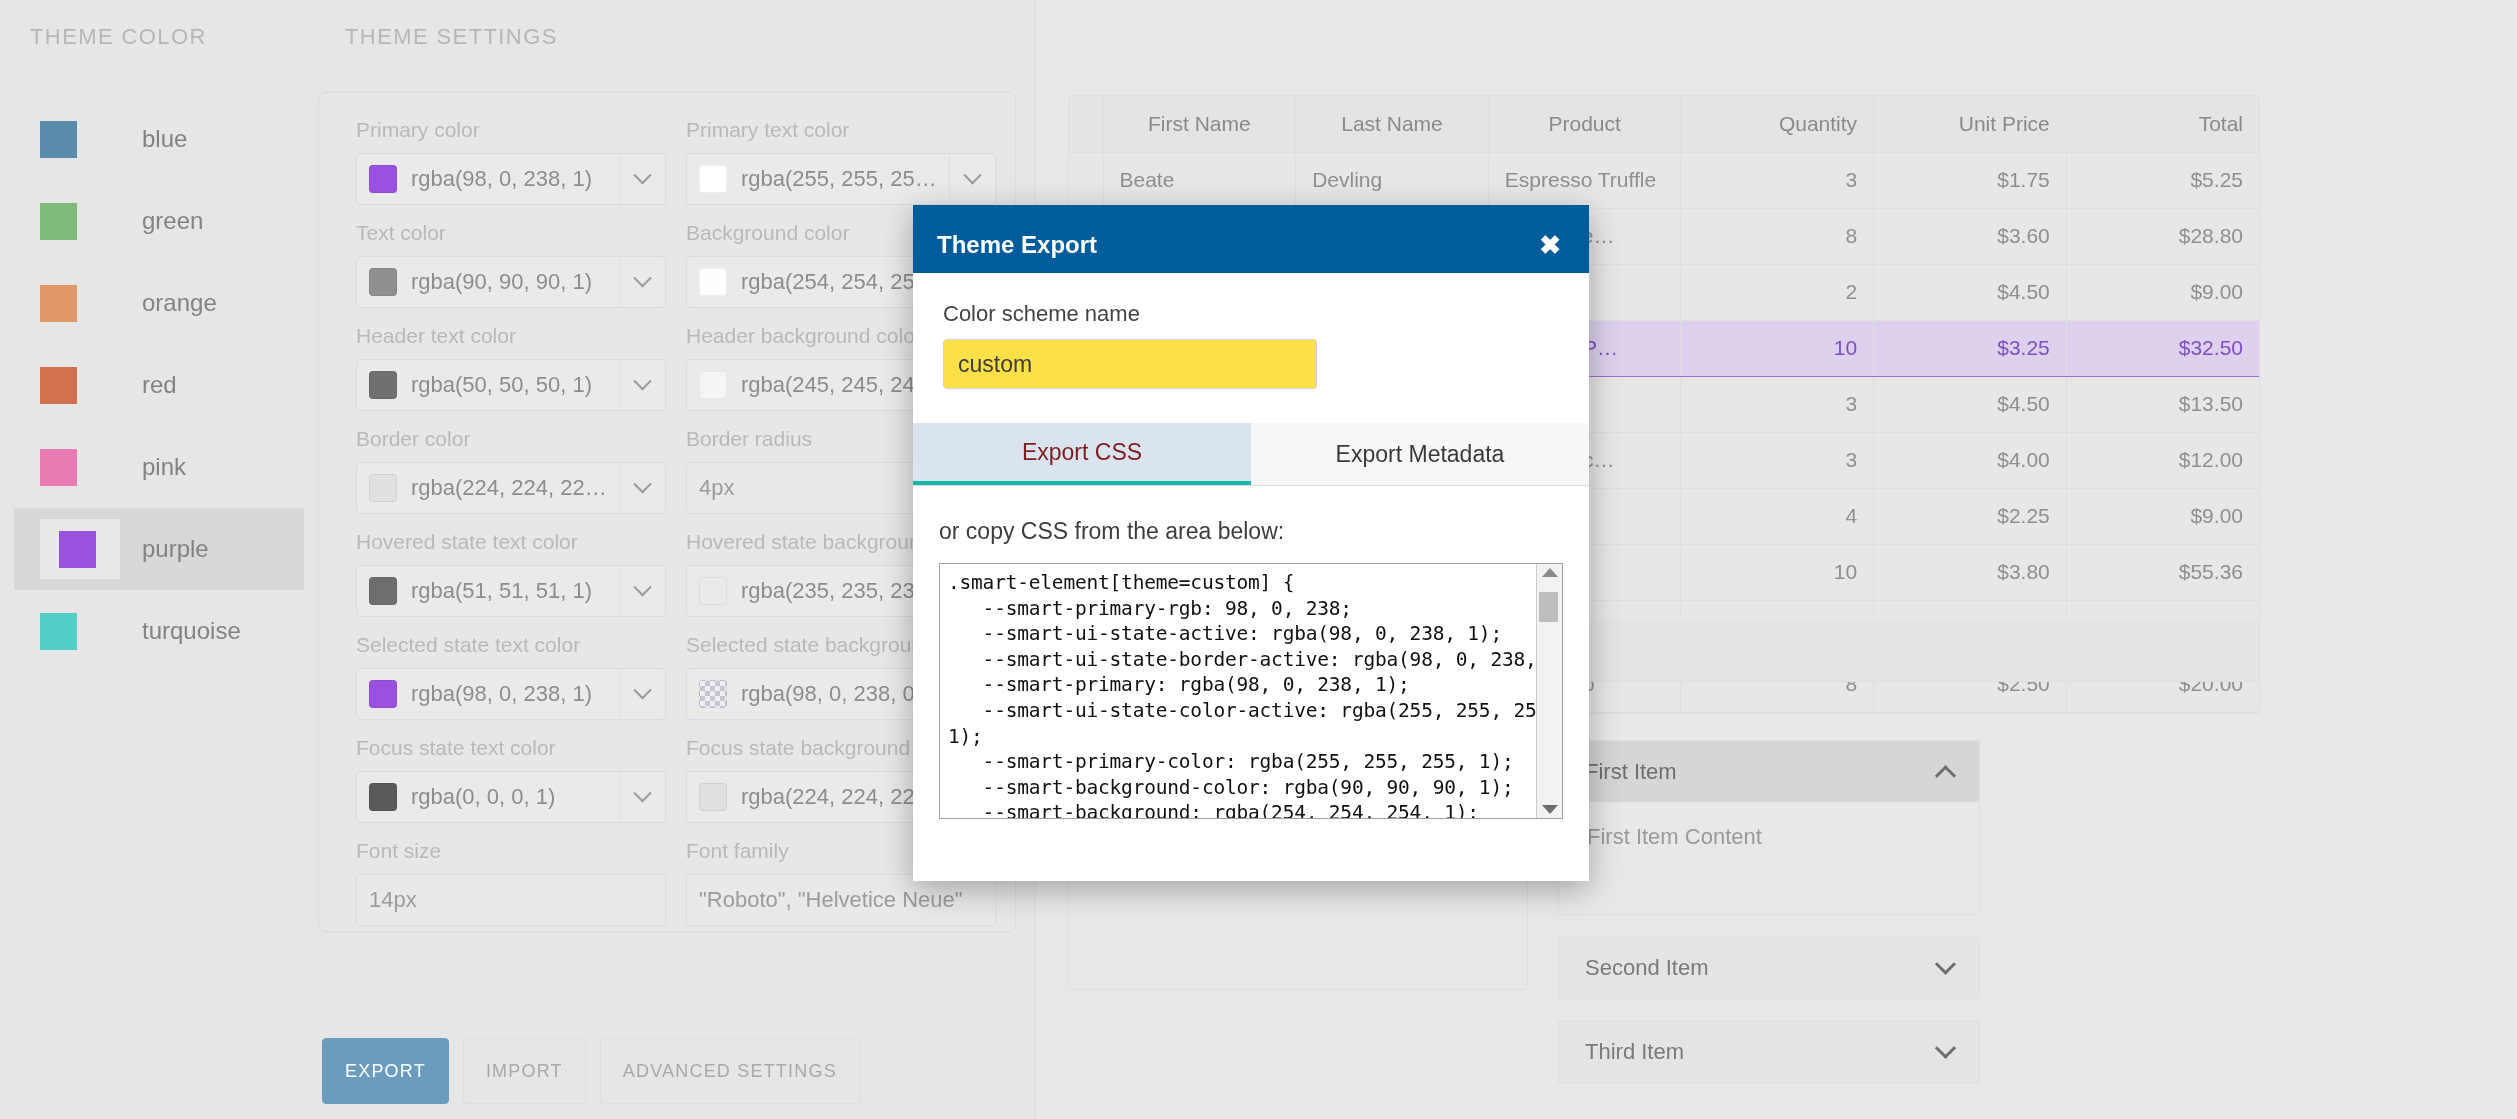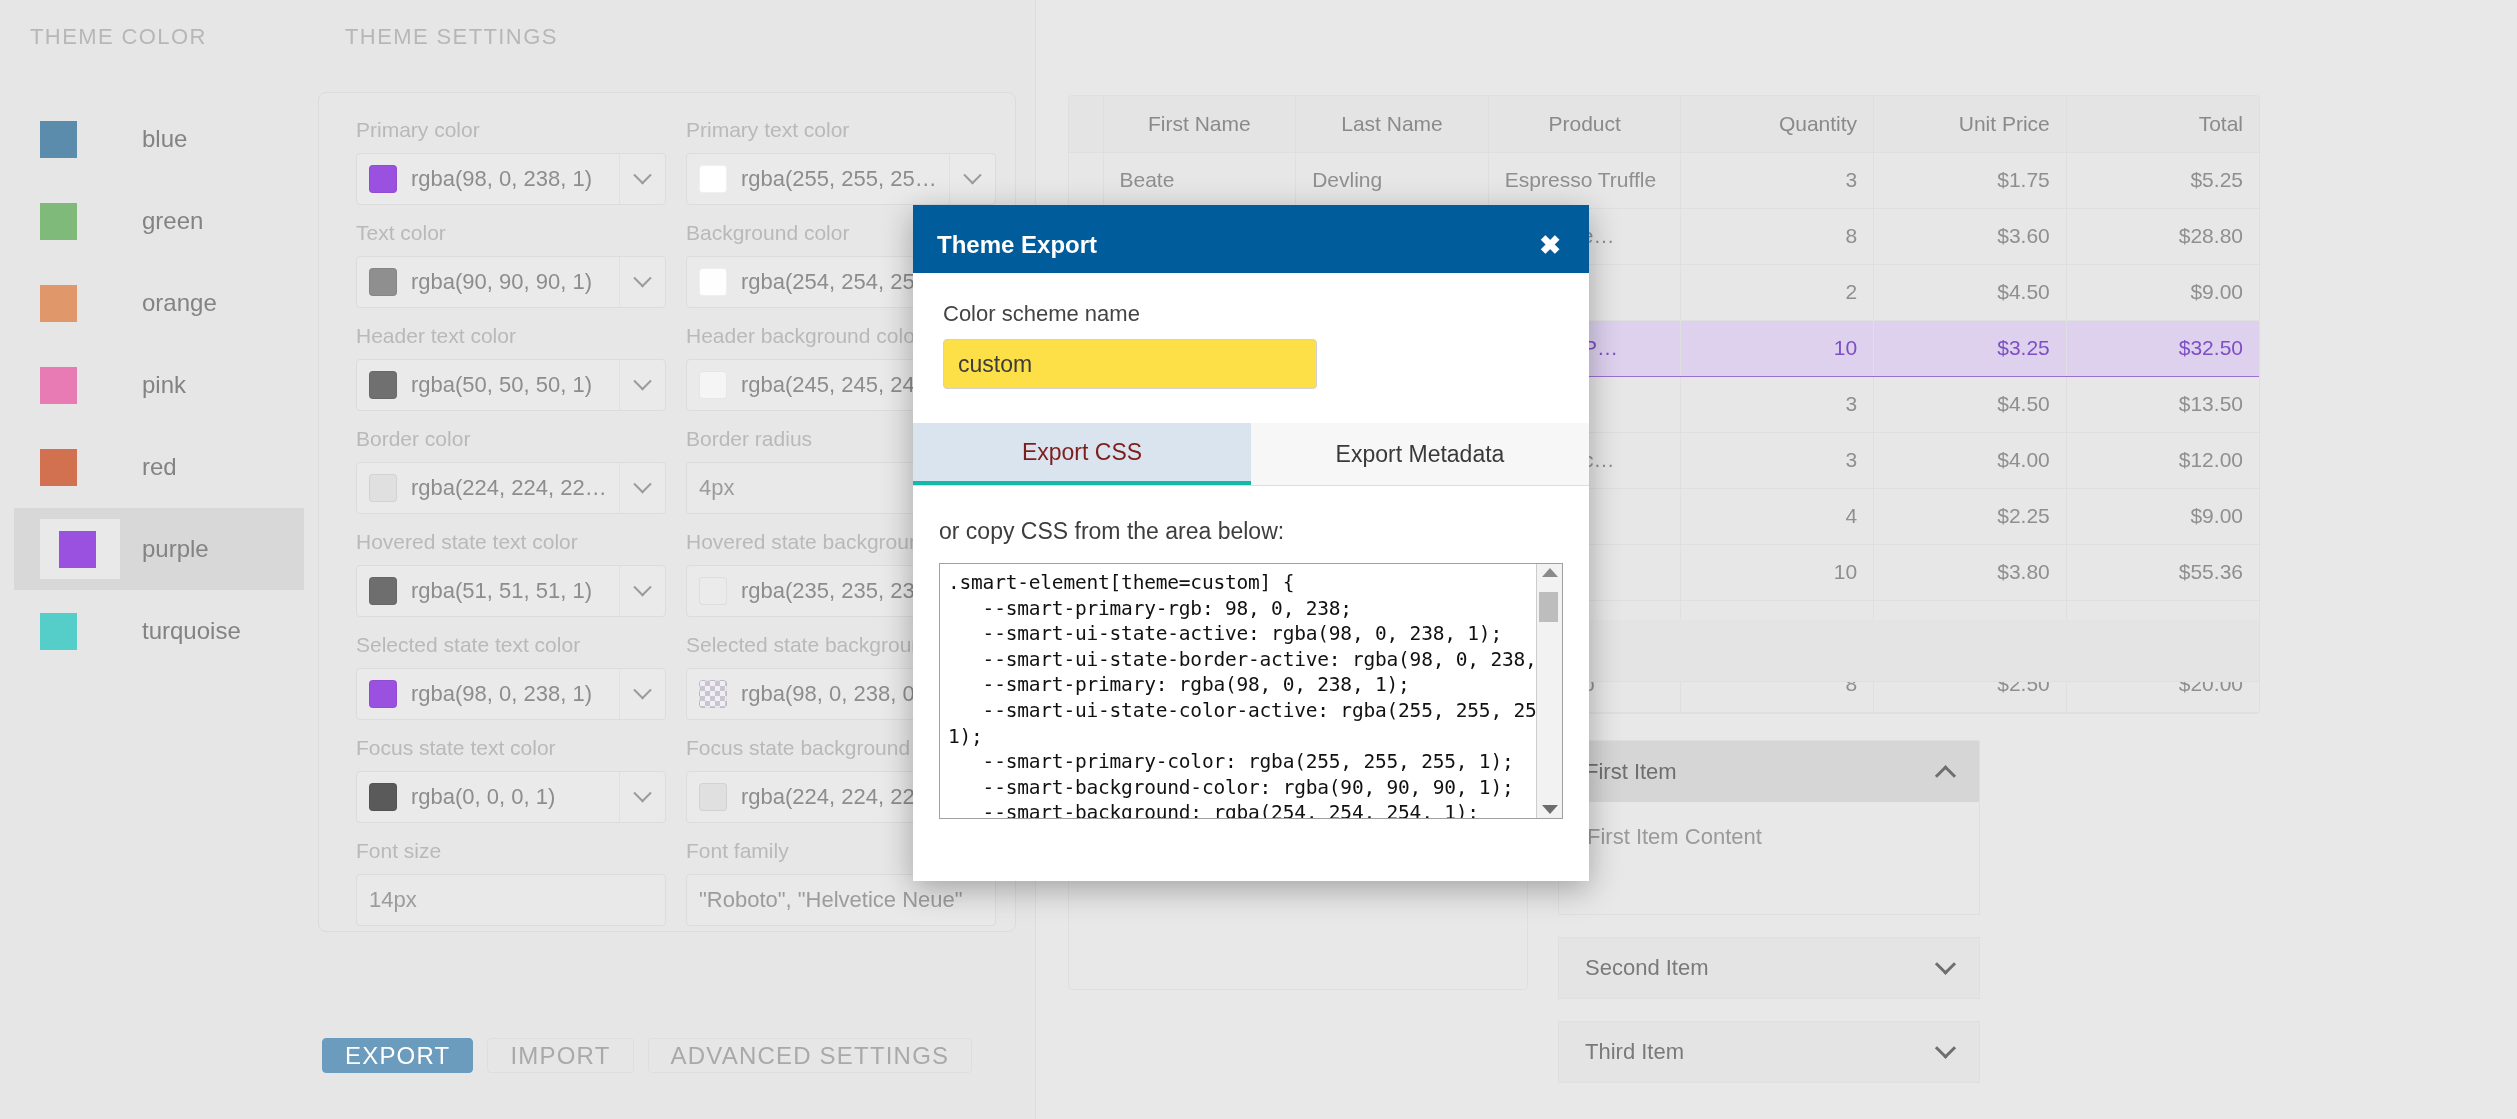--- a/index.html
+++ b/index.html
@@ -84,23 +84,23 @@
   .plain-input {
     display: flex; align-items: center; height: 52px; padding: 0 12px;
     border: 1px solid #dcdcdc; border-radius: 4px;
     font-size: 22px; color: #9c9c9c; background: rgba(255,255,255,0.10);
     white-space: nowrap; overflow: hidden;
   }
 
   
   .actions { position: absolute; left: 322px; top: 1038px; display: flex; gap: 14px; }
   .btn {
-    height: 35px; padding: 0 22px; border-radius: 4px;
+    height: 66px; padding: 0 22px; border-radius: 4px;
     display: flex; align-items: center; justify-content: center;
-    font-size: 24px; letter-spacing: 1.2px; text-transform: uppercase;
+    font-size: 18px; letter-spacing: 1.2px; text-transform: uppercase;
     cursor: pointer; border: 1px solid transparent; background: transparent;
     font-family: "Liberation Sans", sans-serif;
   }
   .btn.primary { background: #6c9cbd; color: #ffffff; border-color: #6c9cbd; }
   .btn.ghost { color: #a9a9a9; border-color: #dedede; }
 
   
   .preview-panel {
     position: absolute; left: 1035px; top: 0; width: 1482px; height: 1119px;
     background: #e8e8e8;
@@ -246,29 +246,29 @@
           <span class="color-name">green</span>
         </div>
         <div class="color-row">
           <div class="color-swatch-wrap">
             <span class="color-swatch" style="background: rgb(224, 151, 106);"></span>
           </div>
           <span class="color-name">orange</span>
         </div>
         <div class="color-row">
           <div class="color-swatch-wrap">
-            <span class="color-swatch" style="background: rgb(232, 123, 180);"></span>
-          </div>
-          <span class="color-name">pink</span>
+            <span class="color-swatch" style="background: rgb(210, 113, 79);"></span>
+          </div>
+          <span class="color-name">red</span>
         </div>
         <div class="color-row">
           <div class="color-swatch-wrap">
-            <span class="color-swatch" style="background: rgb(210, 113, 79);"></span>
-          </div>
-          <span class="color-name">red</span>
+            <span class="color-swatch" style="background: rgb(232, 123, 180);"></span>
+          </div>
+          <span class="color-name">pink</span>
         </div>
         <div class="color-row selected">
           <div class="color-swatch-wrap">
             <span class="color-swatch" style="background: rgb(155, 81, 224);"></span>
           </div>
           <span class="color-name">purple</span>
         </div>
         <div class="color-row">
           <div class="color-swatch-wrap">
             <span class="color-swatch" style="background: rgb(85, 205, 201);"></span>

